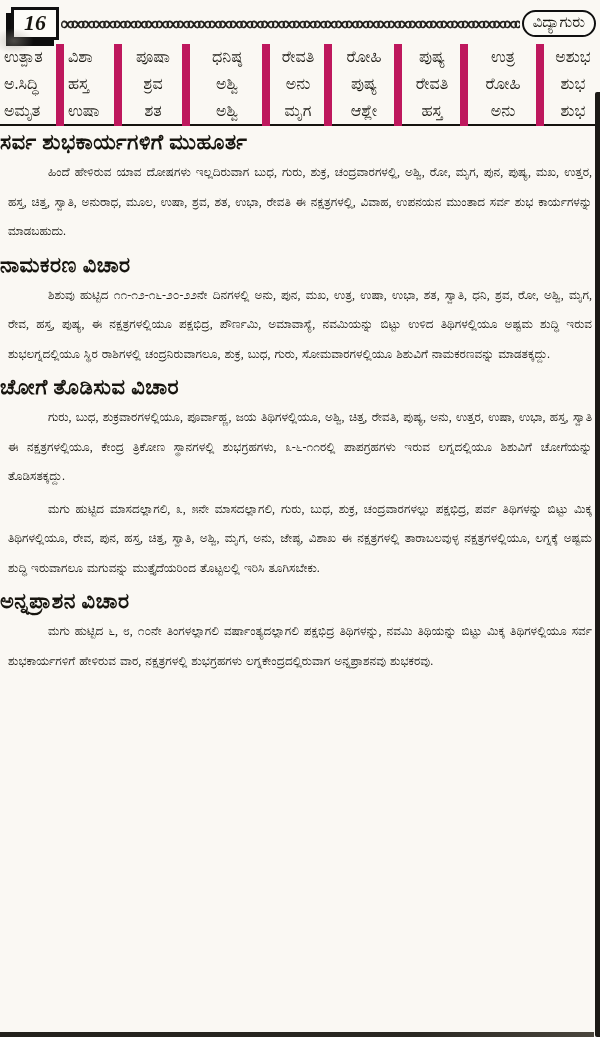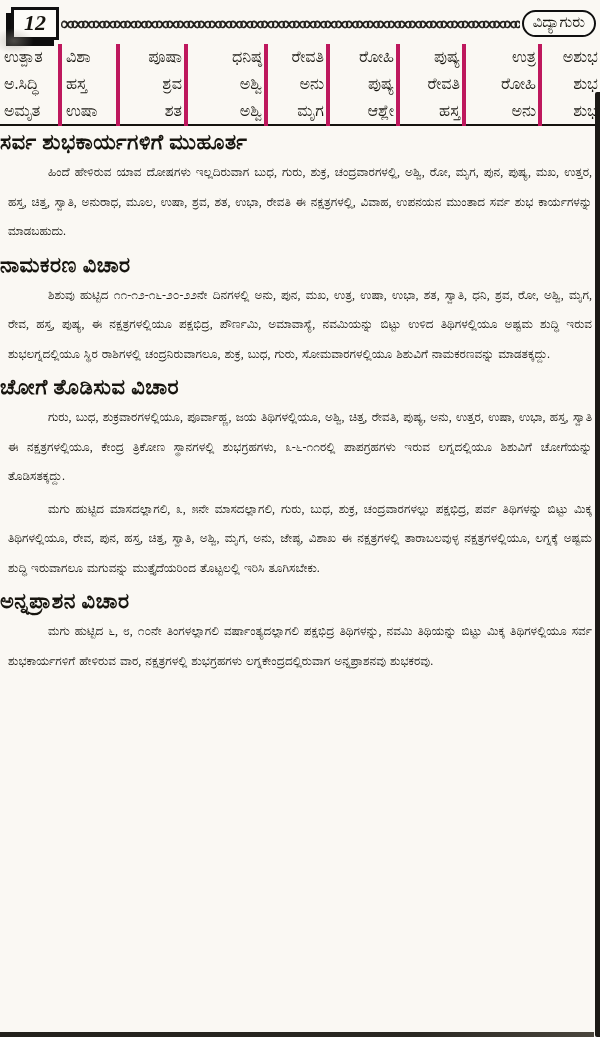--- a/index.html
+++ b/index.html
@@ -48,28 +48,28 @@
   }
   
   table.nak {
     width:100%;
     border-collapse:collapse;
     table-layout:fixed;
     border-bottom:2.5px solid #15130e;
     font-size:16px;
   }
   table.nak td {
-    border-right:4px solid #be185d;
+    border-right:8px solid #be185d;
     padding:1px 2px 2px 4px;
     height:27px;
     white-space:nowrap;
     overflow:hidden;
   }
   table.nak td:last-child { border-right:none; }
-  table.nak td.c { text-align:right; }
+  table.nak td.c { text-align:center; }
   
   .section-heading {
     text-align:left;
     font-weight:bold;
     font-size:21px;
     padding:4px 10px 2px 0;
     letter-spacing:0.5px;
   }
   .section-body {
     font-size:12px;
@@ -96,21 +96,21 @@
   }
 </style>
 </head>
 <body>
 
 <div class="page">
 
   <div class="scan-smudge"></div>
 
   <div class="header">
-    <div class="pagenum-box">12</div>
+    <div class="pagenum-box">16</div>
     <div class="chain">∞∞∞∞∞∞∞∞∞∞∞∞∞∞∞∞∞∞∞∞∞∞∞∞∞∞∞∞∞∞∞∞∞∞∞∞∞∞∞∞∞∞∞∞∞∞</div>
     <div class="brand-box">ವಿದ್ಯಾಗುರು</div>
   </div>
 
   <table class="nak">
     <colgroup>
       <col style="width:60px">
         <col style="width:58px">
         <col style="width:68px">
       <col style="width:80px">

